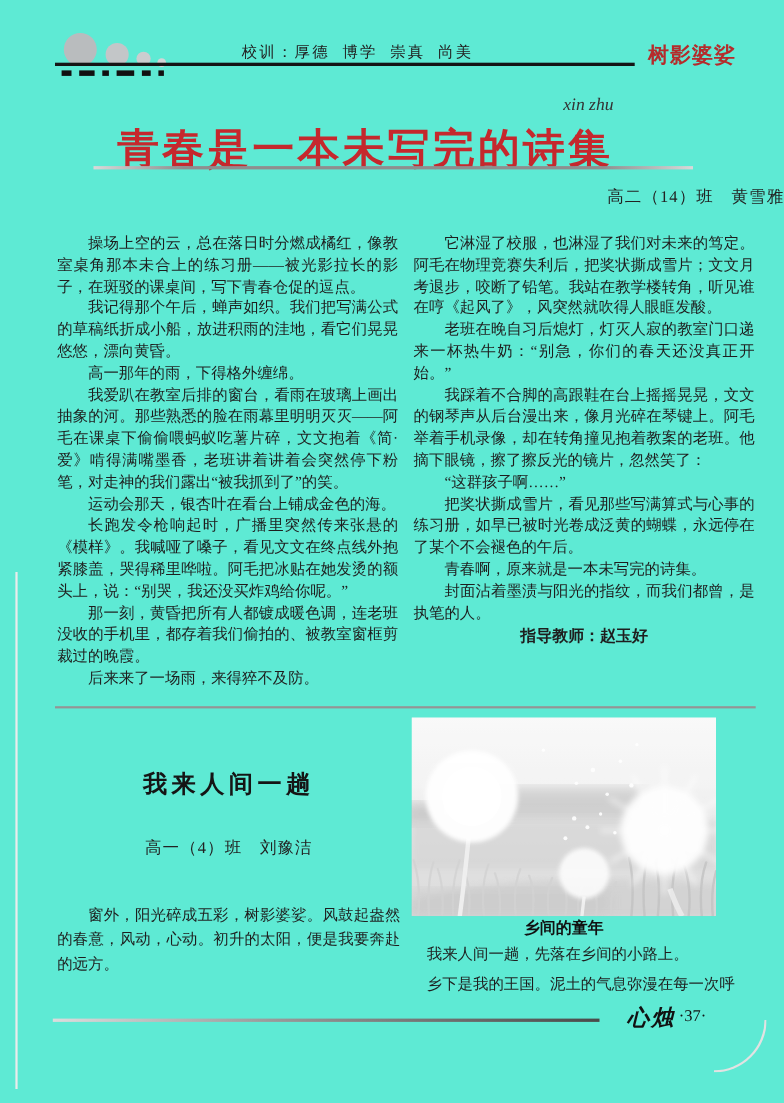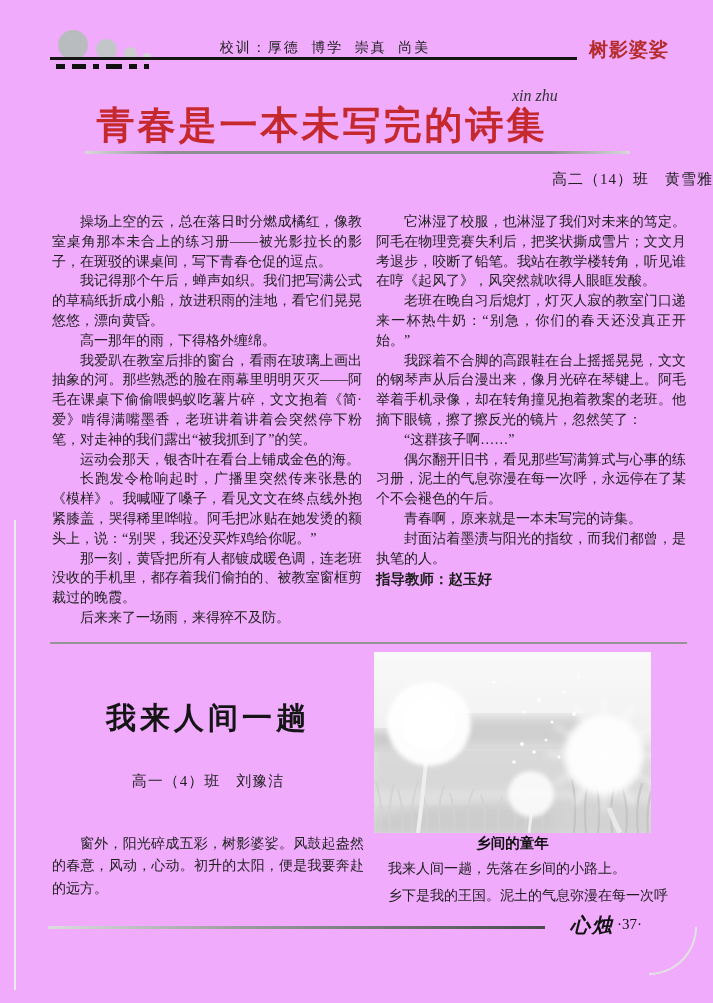--- a/index.html
+++ b/index.html
@@ -1,53 +1,53 @@
 <!DOCTYPE html>
 <html><head>
 <meta charset="utf-8">
 <style>
   html,body{margin:0;padding:0;background:#ffffff;}
   .page{
-    position:relative;width:713px;height:1003px;background:#f0abfc;overflow:hidden;
+    position:relative;width:713px;height:1003px;background:#5eead4;overflow:hidden;
     font-family:"Liberation Serif","DejaVu Serif",serif;color:#1c1c1c;
   }
   
   .dot{position:absolute;border-radius:50%;background:#b9bcbe;}
   .dot.d1{left:58px;top:30px;width:30px;height:30px;}
   .dot.d2{left:96px;top:39px;width:21px;height:21px;background:#c3c6c8;}
   .dot.d3{left:124px;top:47px;width:13px;height:13px;background:#cbcdcf;}
   .dot.d4{left:143px;top:53px;width:8px;height:8px;background:#d3d5d7;}
   .header-line{position:absolute;left:50px;top:57px;width:527px;height:3px;background:#151515;}
   .dash-row{position:absolute;left:56px;top:64px;display:flex;gap:7px;align-items:center;}
   .dash{height:5px;background:#111;}
   .dash.w1{width:9px}.dash.w2{width:14px}.dash.w3{width:6px}.dash.w4{width:16px}.dash.w5{width:8px}.dash.w6{width:5px}
   .motto{position:absolute;left:180px;top:39px;width:290px;text-align:center;
     font-size:14px;letter-spacing:2px;word-spacing:6px;color:#222;
     font-family:"Liberation Serif","DejaVu Serif",serif;}
   .pinyin{position:absolute;left:512px;top:39px;font-style:italic;font-size:16px;color:#333;
     font-family:"Liberation Serif","DejaVu Serif",serif;margin-top:48px;}
   .mag-name{position:absolute;left:589px;top:37px;font-size:19px;font-weight:900;letter-spacing:1px;
     color:#b52b2b;font-family:"Liberation Sans","DejaVu Sans",sans-serif;}
   
-  .title1{position:absolute;left:0;top:98px;width:640px;margin:2px;text-align:center;
+  .title1{position:absolute;left:0;top:98px;width:640px;margin:12px;text-align:center;
     font-size:38px;font-weight:900;letter-spacing:3px;color:#c5282d;
     font-family:"Liberation Sans","DejaVu Sans",sans-serif;}
   .title-rule{position:absolute;left:85px;top:151px;width:545px;height:3px;
     background:linear-gradient(to right,#d9d9d9,#8e8e8e 15%,#8e8e8e 85%,#d9d9d9);}
   .byline1{position:absolute;left:0;top:170px;width:713px;text-align:right;font-size:15px;
     letter-spacing:1px;color:#222;}
   
   .columns{position:absolute;left:52px;top:212px;width:634px;display:flex;gap:14px;}
   .col{width:310px;}
   .col p{margin:0;font-size:14px;line-height:19.8px;text-align:justify;text-indent:2em;color:#1e1e1e;}
-  .col p.credit{text-indent:0;text-align:left;font-weight:bold;font-size:14.5px;margin-top:2px;}
+  .col p.credit{text-indent:0;text-align:center;font-weight:bold;font-size:14.5px;margin-top:2px;}
   .article-sep{position:absolute;left:50px;top:642px;width:637px;height:2px;background:#949494;}
   
   .a2-left{position:absolute;left:52px;top:688px;width:312px;}
-  .title2{margin:10px 0 0 0;text-align:center;font-size:30px;font-weight:900;letter-spacing:4px;
+  .title2{margin:10px 0 0 0;text-align:center;font-size:22px;font-weight:900;letter-spacing:4px;
     color:#151515;font-family:"Liberation Sans","DejaVu Sans",sans-serif;}
   .byline2{margin-top:33px;text-align:center;font-size:15px;letter-spacing:1px;color:#222;}
   .a2-left p{margin:42px 0 0 0;font-size:14px;line-height:22.4px;text-align:justify;text-indent:2em;color:#1e1e1e;}
   .a2-right{position:absolute;left:374px;top:652px;width:312px;}
   .photo{width:277px;height:181px;overflow:hidden;}
   .caption{width:277px;margin-top:1px;text-align:center;font-weight:bold;font-size:14.5px;color:#111;}
   .a2-right p{margin:5px 0 0 0;font-size:14px;line-height:22.4px;text-align:justify;text-indent:1em;color:#1e1e1e;}
   
   .footer-line{position:absolute;left:48px;top:926px;width:497px;height:3px;
     background:linear-gradient(to right,#dcdcdc,#9a9a9a 40%,#4a4a4a);}
@@ -95,21 +95,21 @@
       <p>运动会那天，银杏叶在看台上铺成金色的海。</p>
       <p>长跑发令枪响起时，广播里突然传来张悬的《模样》。我喊哑了嗓子，看见文文在终点线外抱紧膝盖，哭得稀里哗啦。阿毛把冰贴在她发烫的额头上，说：“别哭，我还没买炸鸡给你呢。”</p>
       <p>那一刻，黄昏把所有人都镀成暖色调，连老班没收的手机里，都存着我们偷拍的、被教室窗框剪裁过的晚霞。</p>
       <p>后来来了一场雨，来得猝不及防。</p>
     </div>
     <div class="col">
       <p>它淋湿了校服，也淋湿了我们对未来的笃定。阿毛在物理竞赛失利后，把奖状撕成雪片；文文月考退步，咬断了铅笔。我站在教学楼转角，听见谁在哼《起风了》，风突然就吹得人眼眶发酸。</p>
       <p>老班在晚自习后熄灯，灯灭人寂的教室门口递来一杯热牛奶：“别急，你们的春天还没真正开始。”</p>
       <p>我踩着不合脚的高跟鞋在台上摇摇晃晃，文文的钢琴声从后台漫出来，像月光碎在琴键上。阿毛举着手机录像，却在转角撞见抱着教案的老班。他摘下眼镜，擦了擦反光的镜片，忽然笑了：</p>
       <p>“这群孩子啊……”</p>
-      <p>偶尔翻开旧书，看见那些写满算式与心事的练习册，泥土的气息弥漫在每一次呼，永远停在了某个不会褪色的午后。</p>
+      <p>把奖状撕成雪片，看见那些写满算式与心事的练习册，如早已被时光卷成泛黄的蝴蝶，永远停在了某个不会褪色的午后。</p>
       <p>青春啊，原来就是一本未写完的诗集。</p>
       <p>封面沾着墨渍与阳光的指纹，而我们都曾，是执笔的人。</p>
       <p class="credit">指导教师：赵玉好</p>
     </div>
   </div>
 
   <div class="article-sep"></div>
 
   <div class="a2-left">
     <h2 class="title2">我来人间一趟</h2>

